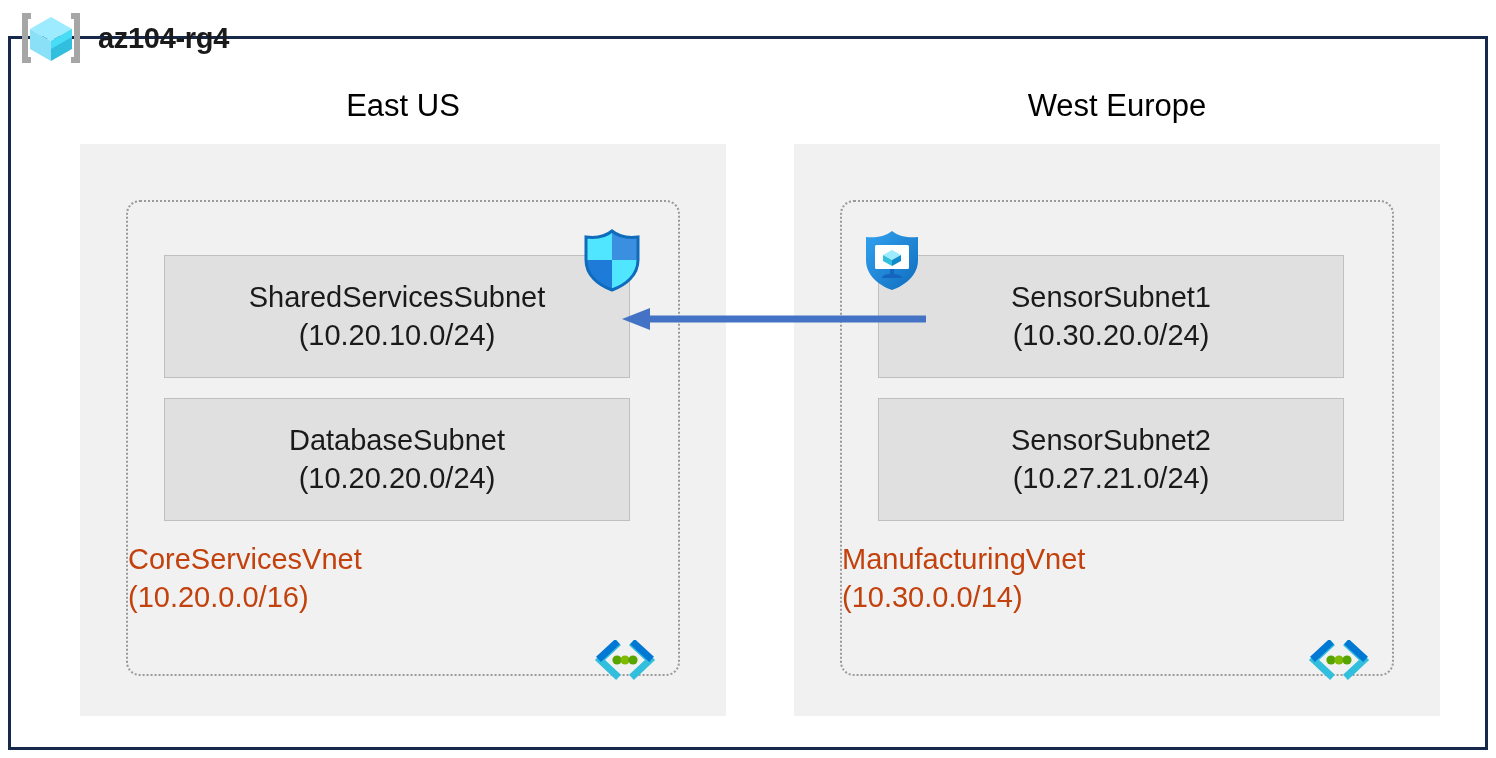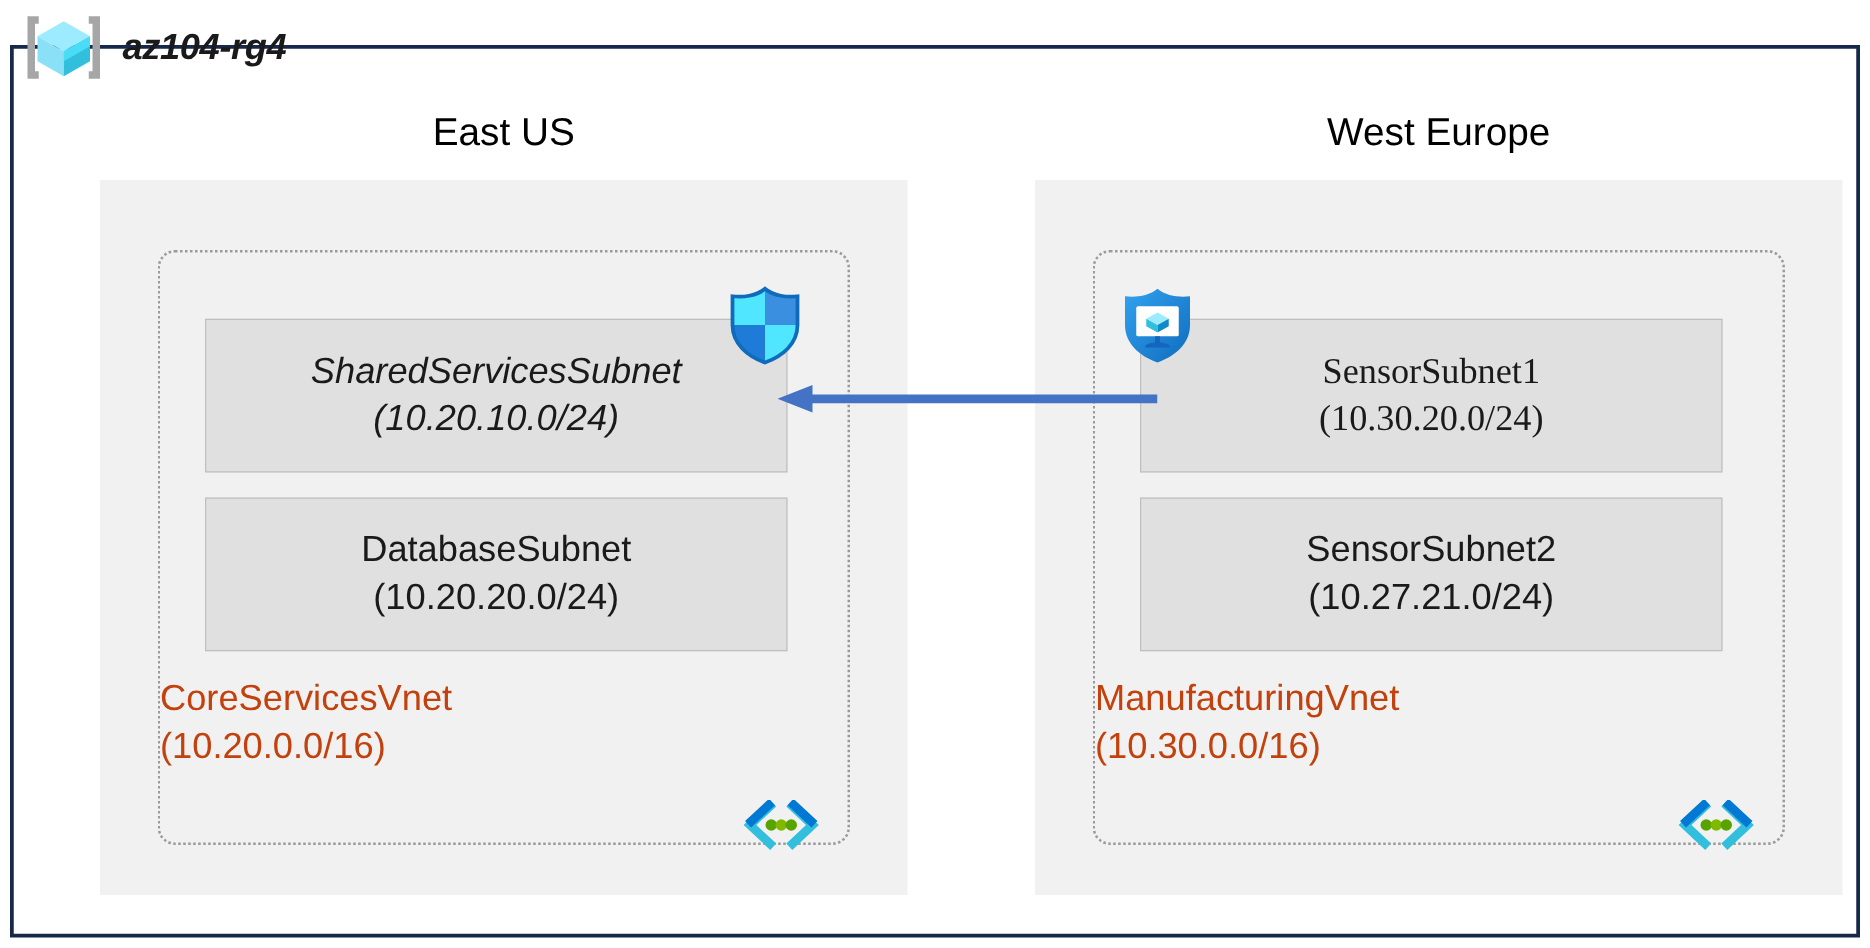--- a/index.html
+++ b/index.html
@@ -43,21 +43,20 @@
 
   
   .rg-header {
     position: absolute;
     left: 14px;
     top: 8px;
     height: 60px;
     display: flex;
     align-items: center;
     gap: 10px;
-    font-style: italic;
   }
   .rg-icon {
     width: 74px;
     height: 58px;
     display: block;
   }
   .rg-title {
     font-size: 29px;
     font-weight: bold;
     color: #1a1a1a;
@@ -168,21 +167,21 @@
     </span>
     <span class="rg-title">az104-rg4</span>
   </div>
 
   <div class="region" style="left:80px; top:88px; width:646px; height:640px;">
     <div class="region-label">East US</div>
     <div class="region-box" style="height:572px;"></div>
 
     <div class="vnet" style="left:46px; top:112px; width:554px; height:476px;">
 
-      <div class="subnet" style="left:36px; top:53px; width:466px; height:123px;font-style:italic;">
+      <div class="subnet" style="left:36px; top:53px; width:466px; height:123px;">
         <span class="ln">SharedServicesSubnet</span>
         <span class="ln">(10.20.10.0/24)</span>
       </div>
 
       <div class="subnet" style="left:36px; top:196px; width:466px; height:123px;">
         <span class="ln">DatabaseSubnet</span>
         <span class="ln">(10.20.20.0/24)</span>
       </div>
 
       <div class="vnet-caption" style="top:338px;">
@@ -216,39 +215,39 @@
           <rect x="0" y="0" width="32" height="32" fill="#50E6FF"></rect>
           <rect x="32" y="0" width="32" height="32" fill="#3B8FE0"></rect>
           <rect x="0" y="32" width="32" height="32" fill="#1E7BD8"></rect>
           <rect x="32" y="32" width="32" height="32" fill="#50E6FF"></rect>
         </g>
         <path d="M32 3 C25 9 14 10 6 9 L6 32 C6 47 18 57 32 62 C46 57 58 47 58 32 L58 9 C50 10 39 9 32 3 Z" fill="none" stroke="#0F6CBD" stroke-width="3"></path>
       </svg>
     </span>
   </div>
 
-  <div class="region" style="left:828px; top:88px; width:646px; height:640px;">
+  <div class="region" style="left:794px; top:88px; width:646px; height:640px;">
     <div class="region-label">West Europe</div>
     <div class="region-box" style="height:572px;"></div>
 
     <div class="vnet" style="left:46px; top:112px; width:554px; height:476px;">
 
-      <div class="subnet" style="left:36px; top:53px; width:466px; height:123px;font-family:Liberation Serif, serif;">
+      <div class="subnet" style="left:36px; top:53px; width:466px; height:123px;">
         <span class="ln">SensorSubnet1</span>
         <span class="ln">(10.30.20.0/24)</span>
       </div>
 
       <div class="subnet" style="left:36px; top:196px; width:466px; height:123px;">
         <span class="ln">SensorSubnet2</span>
         <span class="ln">(10.27.21.0/24)</span>
       </div>
 
       <div class="vnet-caption" style="top:338px;">
         <span class="ln">ManufacturingVnet</span><br>
-        <span class="ln">(10.30.0.0/16)</span>
+        <span class="ln">(10.30.0.0/14)</span>
       </div>
 
       <span class="vnet-icon" style="left:466px; top:438px;">
         <svg viewBox="0 0 62 40" xmlns="http://www.w3.org/2000/svg">
           <g stroke-linecap="square" fill="none">
             <path d="M22 5 L6 20 L22 35" stroke="#32BEDD" stroke-width="7"></path>
             <path d="M21 4 L7 17" stroke="#0078D4" stroke-width="7"></path>
             <path d="M40 5 L56 20 L40 35" stroke="#32BEDD" stroke-width="7"></path>
             <path d="M41 4 L55 17" stroke="#0078D4" stroke-width="7"></path>
           </g>

